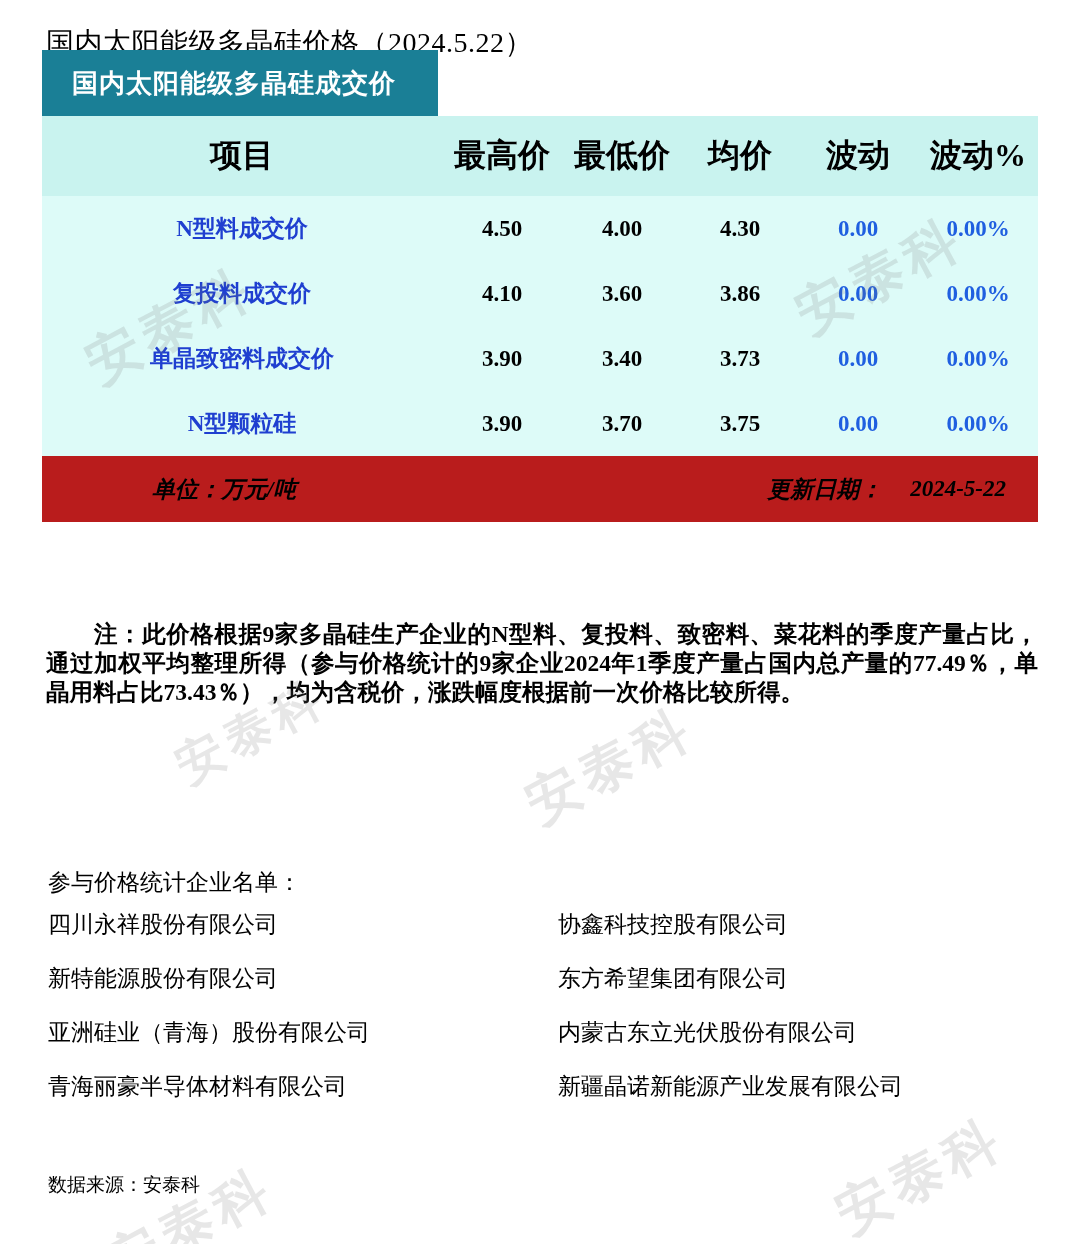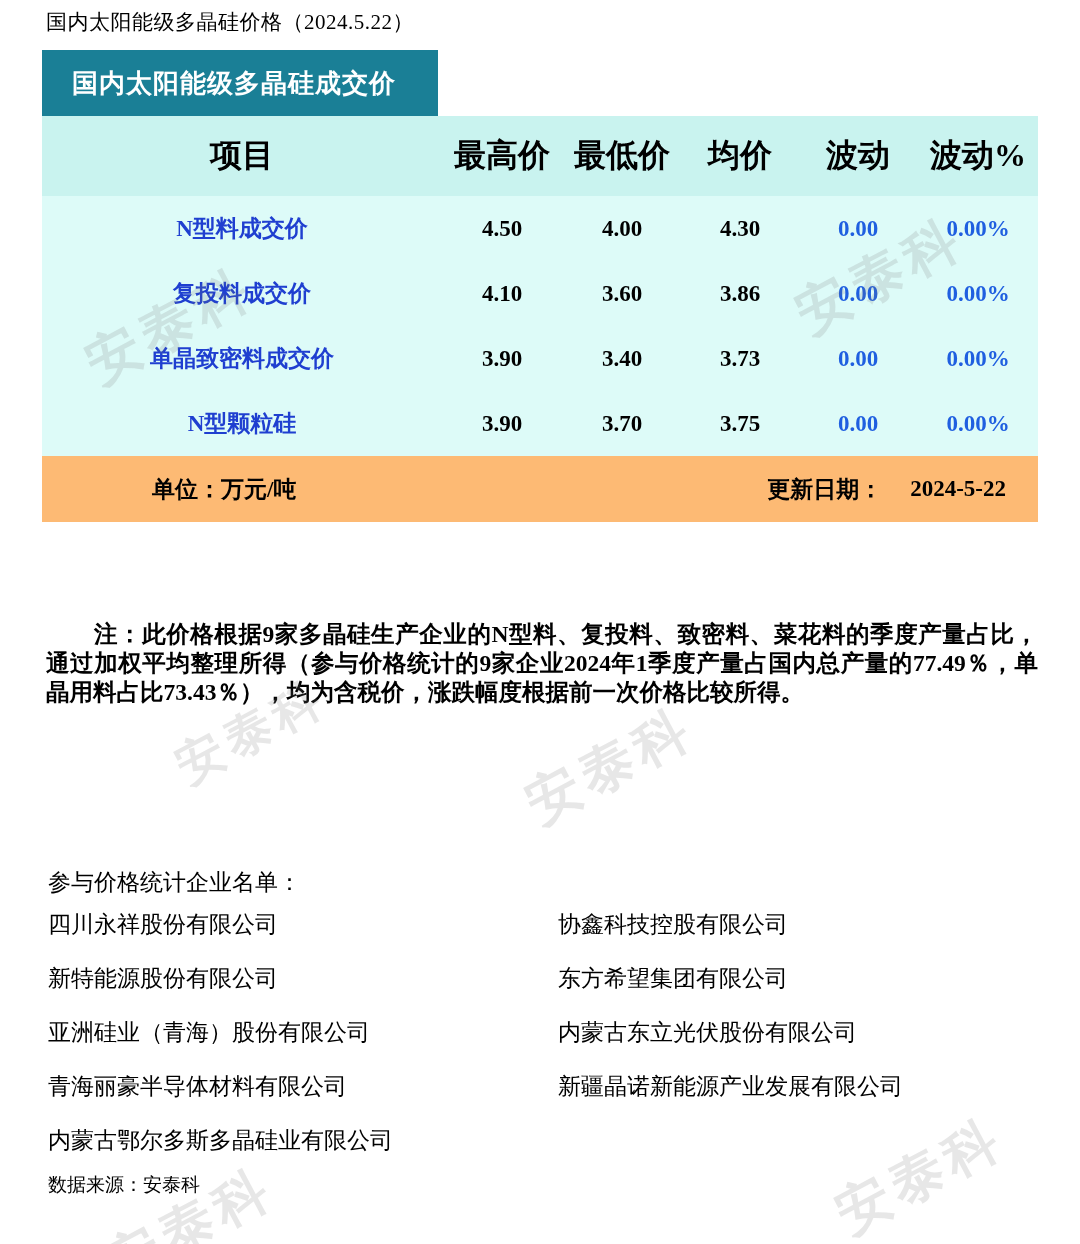--- a/index.html
+++ b/index.html
@@ -39,22 +39,22 @@
   .wm2 { left: 80px;   top: 290px;  font-size: 54px; }
   .wm3 { left: 520px;  top: 730px;  font-size: 54px; }
   .wm4 { left: 170px;  top: 700px;  font-size: 48px; }
   .wm5 { left: 830px;  top: 1140px; font-size: 54px; }
   .wm6 { left: 100px;  top: 1190px; font-size: 54px; }
 
   
   .doc-title {
     position: absolute;
     left: 46px;
-    top: 8px;
-    font-size: 21px;
+    top: 24px;
+    font-size: 28px;
     font-weight: 400;
     letter-spacing: 0.5px;
   }
 
   
   .table-wrap {
     position: absolute;
     left: 42px;
     top: 50px;
     width: 996px;
@@ -103,28 +103,29 @@
   }
   td.num {
     color: #000000;
   }
   td.chg {
     color: #1f5fe0;
   }
 
   .tbl-footer {
     width: 996px;
-    background: #fdba74;
+    background: #b91c1c;
     height: 66px;
     display: flex;
     align-items: center;
     font-size: 23px;
     font-weight: 700;
     box-sizing: border-box;
     padding: 0 18px 0 110px;
+    font-style: italic;
   }
   .tbl-footer .unit { }
   .tbl-footer .spacer { flex: 1; }
   .tbl-footer .upd-label { margin-right: 28px; }
   .tbl-footer .upd-date { margin-right: 14px; }
 
   
   .note {
     position: absolute;
     left: 46px;
@@ -257,20 +258,19 @@
     <div class="clabel">参与价格统计企业名单：</div>
     <div class="comp-grid">
       <div>四川永祥股份有限公司</div>
       <div>协鑫科技控股有限公司</div>
       <div>新特能源股份有限公司</div>
       <div>东方希望集团有限公司</div>
       <div>亚洲硅业（青海）股份有限公司</div>
       <div>内蒙古东立光伏股份有限公司</div>
       <div>青海丽豪半导体材料有限公司</div>
       <div>新疆晶诺新能源产业发展有限公司</div>
-      <div>内蒙古鄂尔多斯多晶硅业有限公司</div>
       <div></div>
     </div>
   </div>
 
   <div class="source">数据来源：安泰科</div>
 
 </div>
 
 </body></html>

